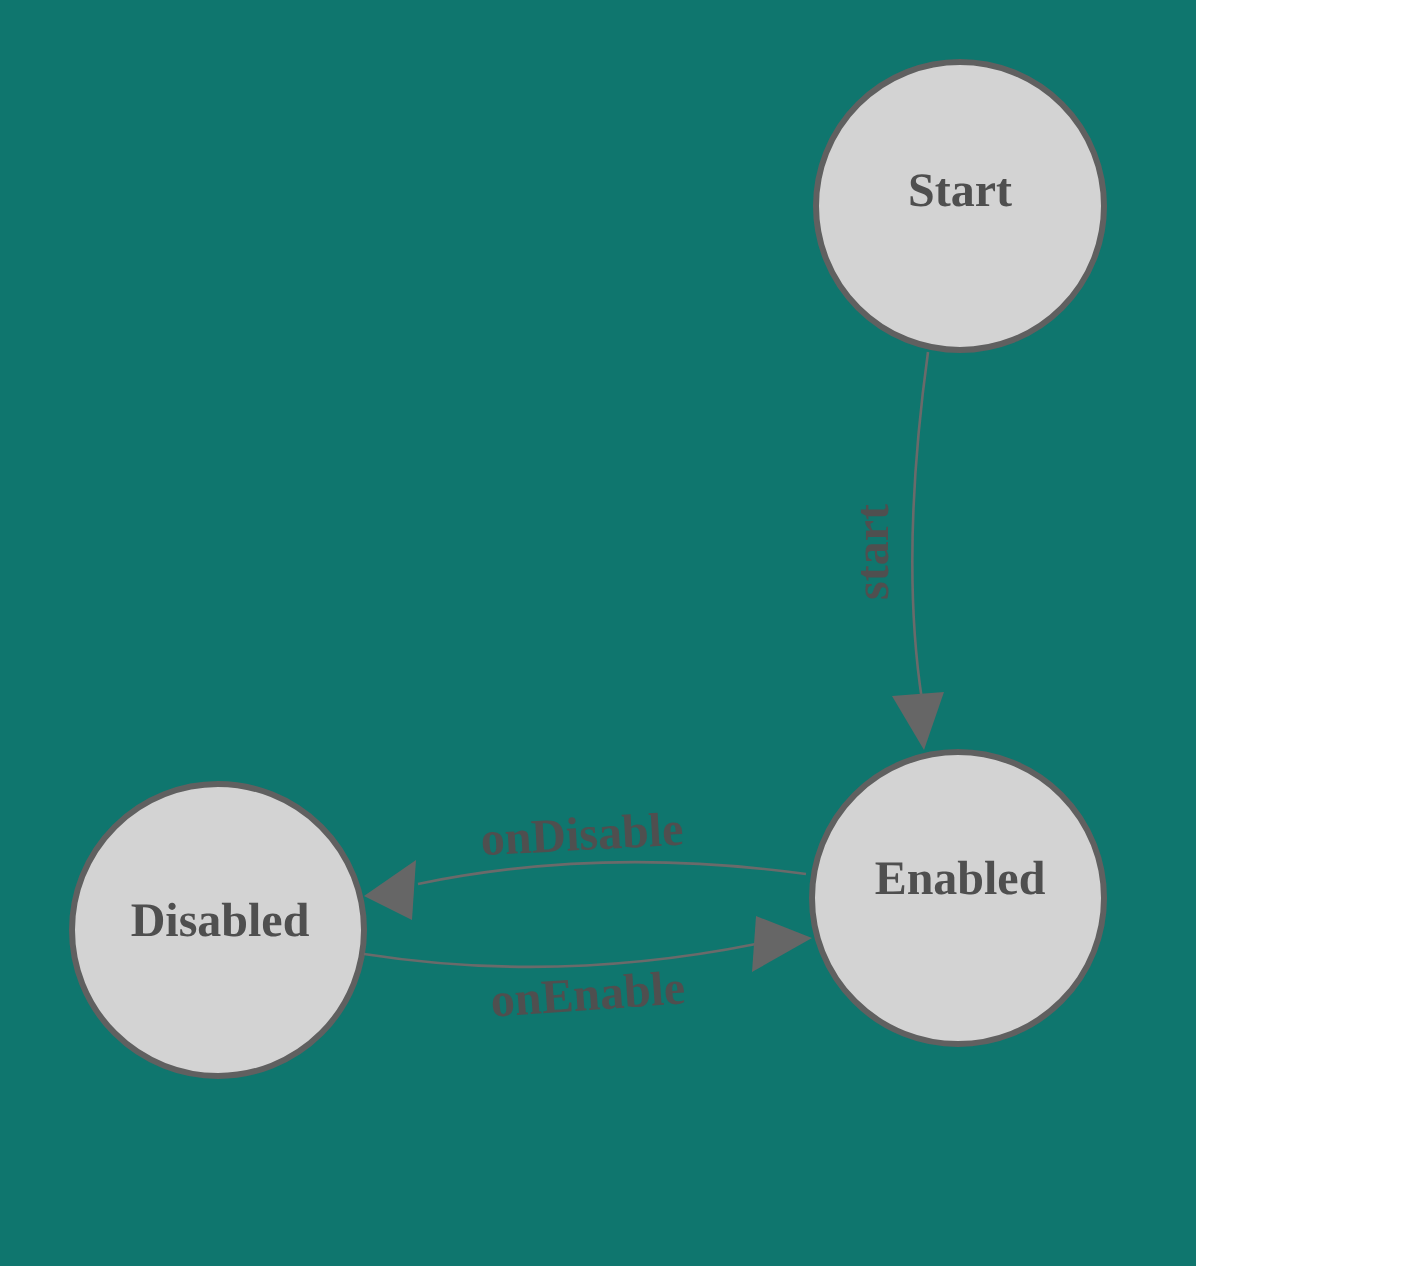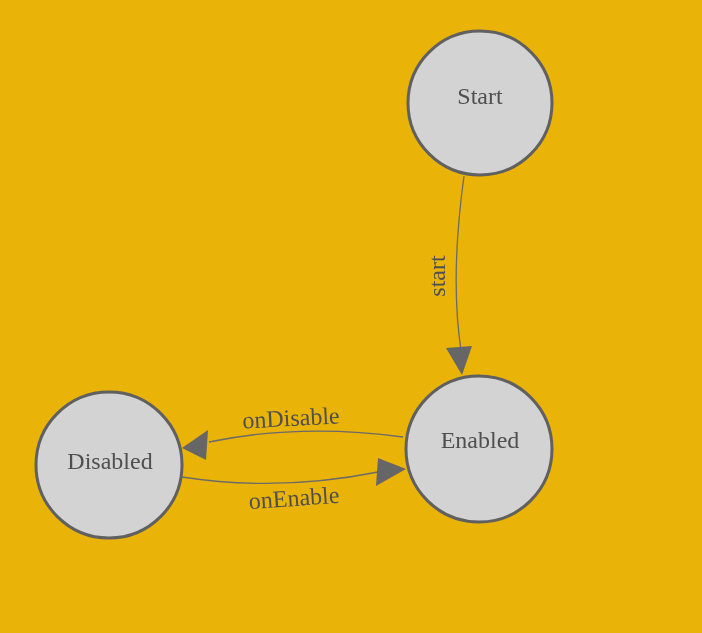--- a/index.html
+++ b/index.html
@@ -3,24 +3,25 @@
 <meta charset="utf-8">
 <style>
   html, body {
     margin: 0;
     padding: 0;
     background: #ffffff;
     font-family: "Liberation Serif", "DejaVu Serif", serif;
   }
   .stage {
     position: relative;
-    width: 702px;
+    width: 598px;
     height: 633px;
-    background: #eab308;
+    background: #0f766e;
     overflow: hidden;
+    font-weight: bold;
   }
   svg { display: block; }
   .node-circle {
     stroke-width: 3px;
   }
   .edge-line {
     fill: none;
     stroke-width: 1.3px;
   }
   .node-label {

